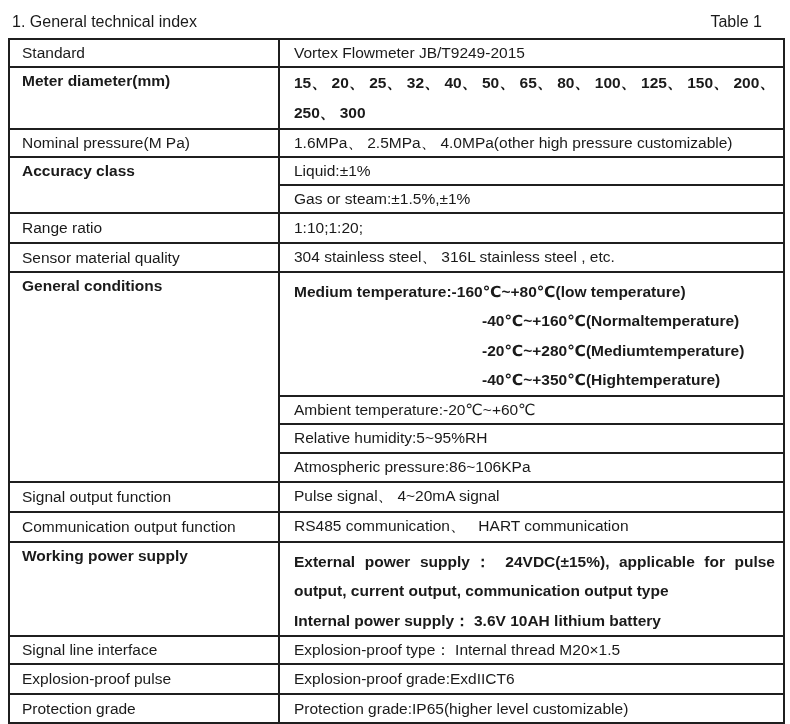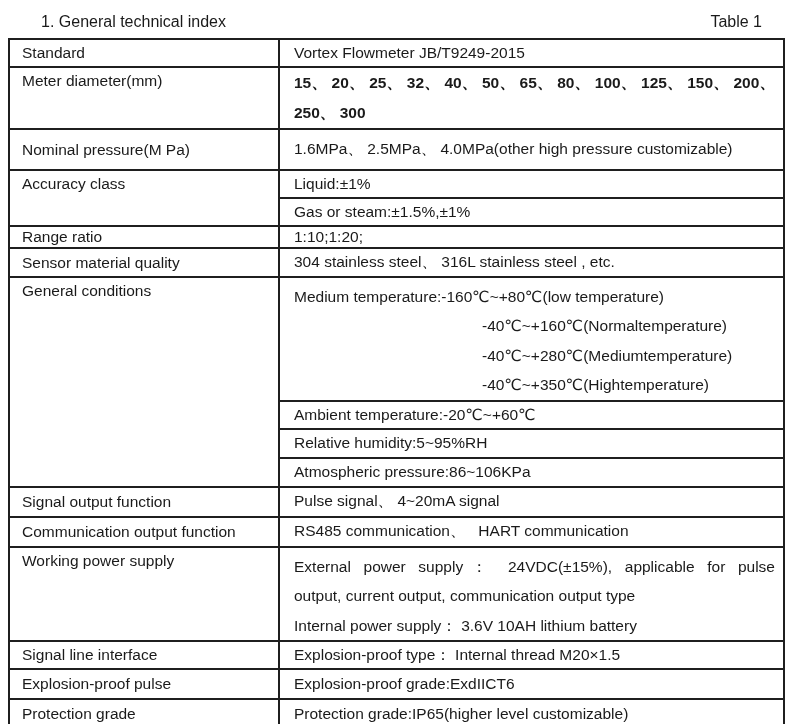--- a/index.html
+++ b/index.html
@@ -12,41 +12,40 @@
   }
   .page { width: 790px; height: 724px; overflow: hidden; }
 
   .titlebar {
     height: 38px;
     display: flex;
     justify-content: space-between;
     align-items: center;
     padding: 6px 28px 0 12px;
     font-size: 16px;
-    margin-left: 29px;
   }
 
   table.spec {
     border-collapse: collapse;
     table-layout: fixed;
     margin-left: 8px;
     width: 775px;
   }
   col.c1 { width: 270px; }
   col.c2 { width: 505px; }
 
   td {
     border: 2px solid #1f1f1f;
     font-size: 15.5px;
     padding: 0 8px 0 14px;
     vertical-align: middle;
     overflow: hidden;
   }
   td.lbl { padding-left: 12px; }
-  td.vtop { vertical-align: top; padding-top: 4px; }
+  td.vtop { vertical-align: top; padding-top: 4px; font-weight: bold; }
 
   .just { text-align: justify; text-align-last: justify; }
   .ml2  { line-height: 30px; font-weight: bold; }     
   .ml4  { line-height: 29.4px; margin-top: 48px; }   
   .ml3  { line-height: 29.5px; border-radius: 6px; }   
   .indent { padding-left: 188px; }
 </style>
 </head>
 <body>
 
@@ -70,49 +69,49 @@
       </tr>
 
       <tr style="height:62px">
         <td class="lbl vtop">Meter diameter(mm)</td>
         <td class="ml2">
           <div class="just">15、 20、 25、 32、 40、 50、 65、 80、 100、 125、 150、 200、</div>
           <div>250、 300</div>
         </td>
       </tr>
 
-      <tr style="height:41px">
+      <tr style="height:28px">
         <td class="lbl">Nominal pressure(M Pa)</td>
         <td>1.6MPa、 2.5MPa、 4.0MPa(other high pressure customizable)</td>
       </tr>
 
       <tr style="height:28px">
         <td class="lbl vtop" rowspan="2">Accuracy class</td>
         <td>Liquid:±1%</td>
       </tr>
       <tr style="height:28px">
         <td>Gas or steam:±1.5%,±1%</td>
       </tr>
 
-      <tr style="height:22px">
+      <tr style="height:30px">
         <td class="lbl">Range ratio</td>
         <td>1:10;1:20;</td>
       </tr>
 
       <tr style="height:29px">
         <td class="lbl">Sensor material quality</td>
         <td>304 stainless steel、 316L stainless steel , etc.</td>
       </tr>
 
       <tr style="height:118px">
         <td class="lbl vtop" rowspan="4">General conditions</td>
         <td class="ml4 vtop">
           <div>Medium temperature:-160℃~+80℃(low temperature)</div>
           <div class="indent">-40℃~+160℃(Normaltemperature)</div>
-          <div class="indent">-40℃~+280℃(Mediumtemperature)</div>
+          <div class="indent">-20℃~+280℃(Mediumtemperature)</div>
           <div class="indent">-40℃~+350℃(Hightemperature)</div>
         </td>
       </tr>
       <tr style="height:28px">
         <td>Ambient temperature:-20℃~+60℃</td>
       </tr>
       <tr style="height:29px">
         <td>Relative humidity:5~95%RH</td>
       </tr>
       <tr style="height:29px">

